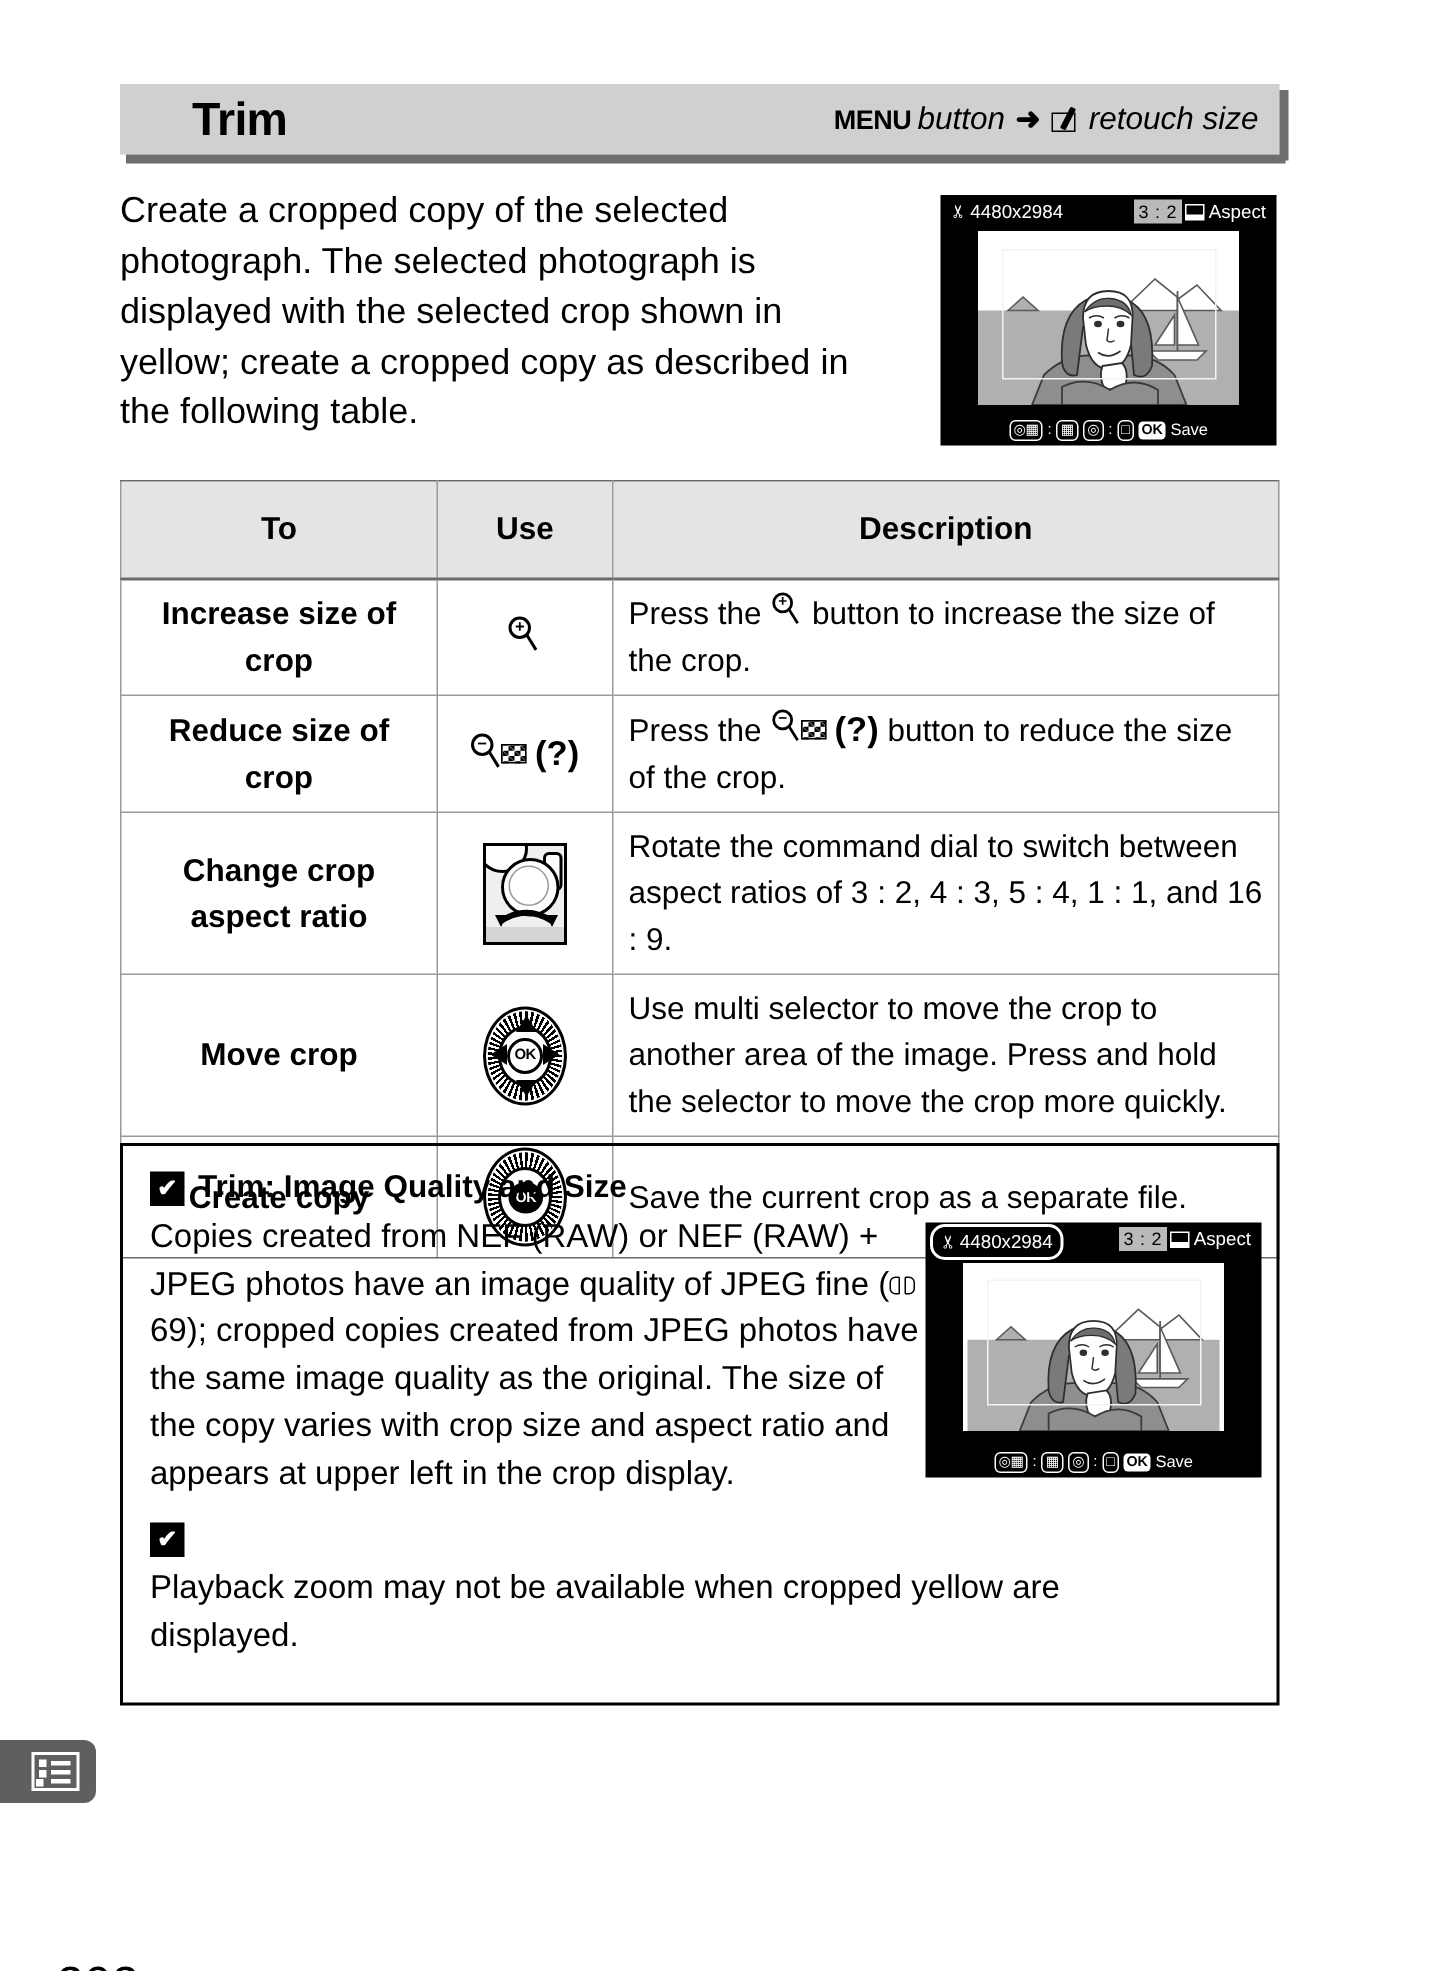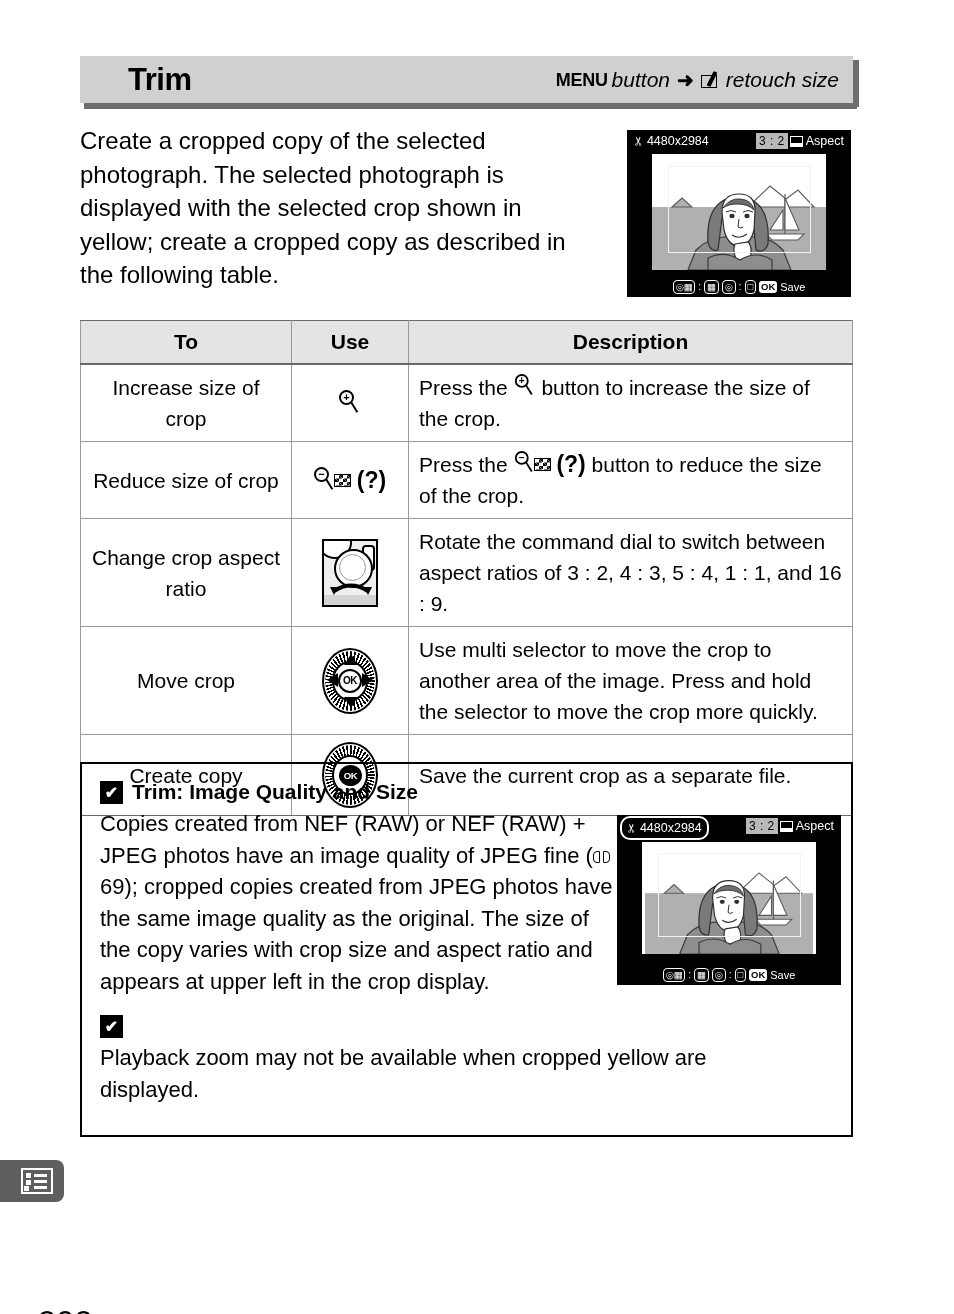--- a/index.html
+++ b/index.html
@@ -252,34 +252,34 @@
     left: 80px;
     top: 320px;
     width: 773px;
     border-collapse: collapse;
     font-size: 21px;
   }
   .spec-table th {
     background: #e4e4e4;
     font-weight: bold;
     font-size: 21px;
-    padding: 9px 4px;
+    padding: 20px 4px;
     border: 1px solid #9a9a9a;
     border-top: 1.5px solid #6a6a6a;
     border-bottom: 2px solid #6a6a6a;
     text-align: center;
   }
   .spec-table td {
     border: 1px solid #9a9a9a;
     padding: 7px 10px;
     vertical-align: middle;
     line-height: 31px;
   }
   .spec-table tr:last-child td { border-bottom: 1.5px solid #6a6a6a; border-radius: 18px; }
-  .col-to { width: 190px; text-align: center; }
+  .col-to { width: 190px; text-align: center; font-weight: bold; }
   .col-use { width: 96px; text-align: center; }
   .col-desc { text-align: left; }
 
   
   .mag {
     display: inline-block;
     position: relative;
     width: 22px; height: 26px;
     vertical-align: -5px;
   }

